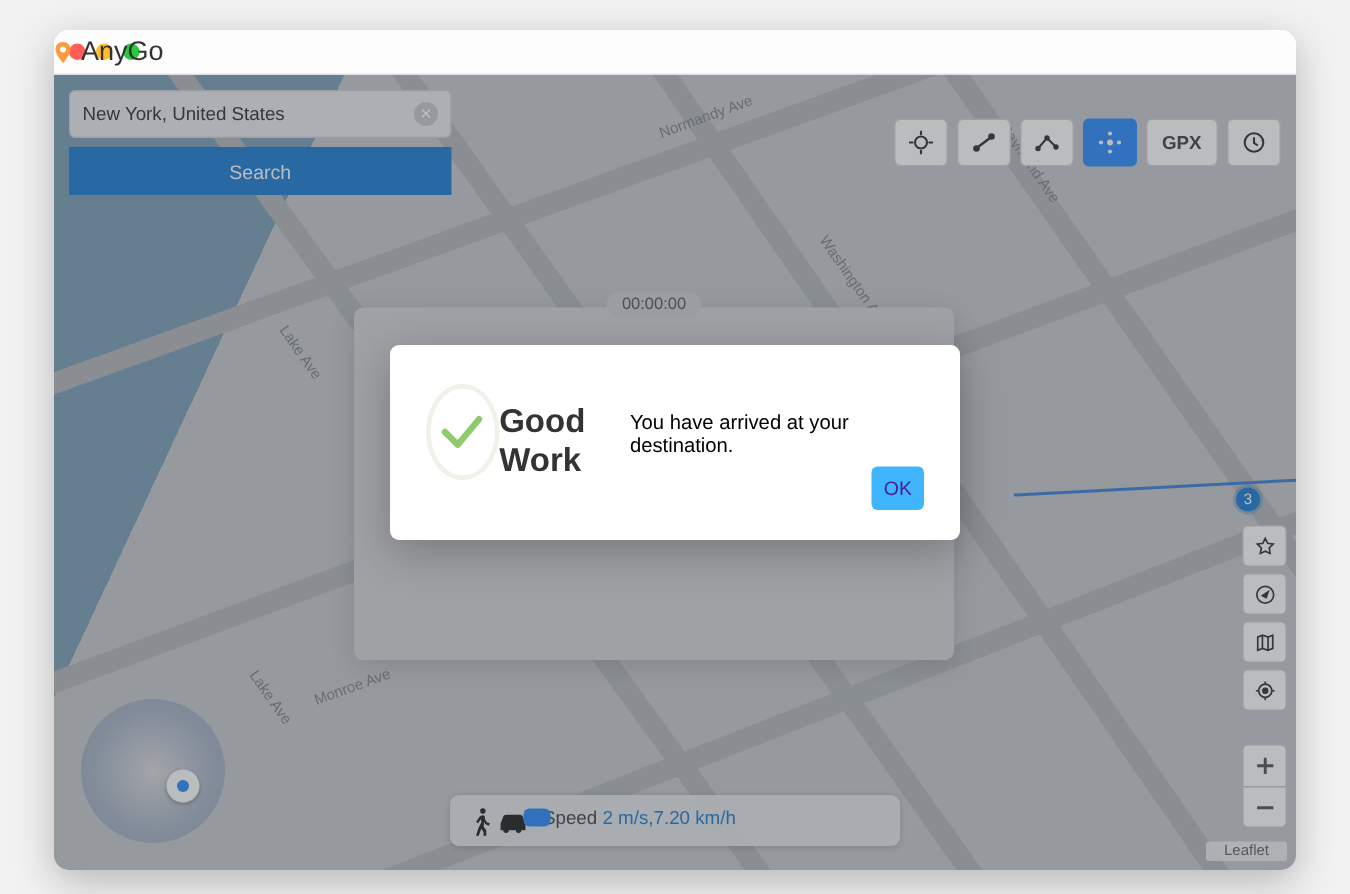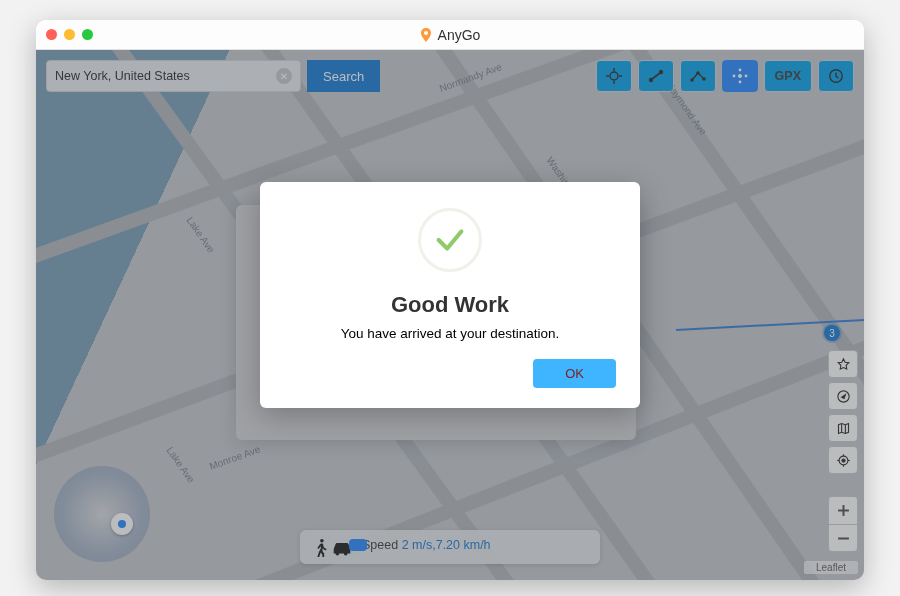--- a/index.html
+++ b/index.html
@@ -4,40 +4,40 @@
 <style>
   * { box-sizing: border-box; margin: 0; padding: 0; font-family: -apple-system, BlinkMacSystemFont, "Segoe UI", Helvetica, Arial, sans-serif; }
   body { background: #f2f2f2; display: flex; justify-content: center; align-items: flex-start; padding: 20px 0; }
   .window { width: 828px; height: 560px; background: #fff; border-radius: 10px; box-shadow: 0 8px 28px rgba(0,0,0,0.25); overflow: hidden; position: relative; }
   .titlebar { height: 30px; display: flex; align-items: center; padding: 0 10px; border-bottom: 1px solid #e1e1e1; position: relative; background: #fdfdfd; }
   .traffic { display: flex; gap: 7px; }
   .dot { width: 11px; height: 11px; border-radius: 50%; }
   .dot.red { background: #ff5f57; }
   .dot.yellow { background: #febc2e; }
   .dot.green { background: #28c840; }
-  .title-center { position: absolute; left: 0; right: 0; display:flex; justify-content:center; align-items:center; gap:6px; font-size: 14px; color:#333; pointer-events:none;}
+  .title-center { position: absolute; left: 0; right: 0; display:flex; justify-content:flex-start; align-items:center; gap:6px; font-size: 18px; color:#333; pointer-events:none;}
   .content { position: absolute; top: 30px; left: 0; right: 0; bottom: 0; background: #d4d8dc; overflow: hidden; }
   
   .map-bg { position:absolute; inset:0; background:
      linear-gradient(115deg, rgba(127,178,211,0.95) 0 18%, transparent 18%),
      #e7eaec;
   }
   .map-veil { position:absolute; inset:0; background: rgba(100,105,110,0.25); }
   .roads line { stroke:#cfd4d9; }
   .road-label { font-size:10px; fill:#8a9099; }
 
   
   .toolbar { position:absolute; top:10px; left:10px; right:10px; display:flex; justify-content:space-between; align-items:stretch; pointer-events:auto; }
-  .search-wrap { display:flex; gap:6px; align-items:stretch; }
+  .search-wrap { display:flex; gap:6px; align-items:stretch;flex-direction:column; }
   .search-box { width:255px; background:#e9ecef; border-radius:4px; display:flex; align-items:center; padding:0 8px; height:32px; border:1px solid #d0d4d8;}
   .search-box input { flex:1; border:none; background:transparent; outline:none; font-size:12.5px; color:#333; }
   .clear-btn { width:16px;height:16px;border-radius:50%;background:#c7cbce;display:flex;align-items:center;justify-content:center;color:#fff;font-size:10px;cursor:pointer;}
   .search-btn { background:#1e7ed6; color:#fff; border:none; border-radius:0; padding:0 16px; font-size:13px; cursor:pointer; height:32px;}
   .right-tools { display:flex; gap:6px; align-items:center; }
-  .tool { width:36px; height:32px; background:#0ea5e9; border:1px solid #d0d4d8; border-radius:4px; display:flex; align-items:center; justify-content:center; cursor:pointer; color:#333;}
+  .tool { width:36px; height:32px; background:#ffffff; border:1px solid #d0d4d8; border-radius:4px; display:flex; align-items:center; justify-content:center; cursor:pointer; color:#333;}
   .tool.active { background:#2d8cff; color:#fff; border-color:#2d8cff;}
   .tool.text { width:auto; padding:0 10px; font-size:12.5px; font-weight:600; color:#444;}
   .icon { display:inline-flex; }
 
   
   .side-tools { position:absolute; right:6px; top:300px; display:flex; flex-direction:column; gap:4px; }
   .side-tools .tool { width:30px; height:28px; border-radius:4px; background:#fff; border:1px solid #c8ccd0;}
   .zoom-tools { position:absolute; right:6px; bottom:28px; display:flex; flex-direction:column; }
   .zoom-tools .tool { width:30px; height:28px; border-radius:0; background:#fff; border:1px solid #c8ccd0;}
   .zoom-tools .tool:first-child{border-bottom:none; border-radius:4px 4px 0 0;}
@@ -62,25 +62,25 @@
 
   
   .route-marker{position:absolute; right:24px; top:275px; width:16px;height:16px;border-radius:50%;background:#1e7ed6;color:#fff;display:flex;align-items:center;justify-content:center;font-size:10px;box-shadow:0 0 0 2px rgba(30,126,214,0.3);}
 
   
   .route-panel { position:absolute; left:200px; top:155px; width:400px; height:235px; background:#fafbfc; border-radius:6px; box-shadow:0 4px 18px rgba(0,0,0,0.15); }
   .route-panel .timer { position:absolute; top:-10px; left:50%; transform:translateX(-50%); background:#f1f3f5; font-size:11px; padding:2px 10px; border-radius:10px; color:#555;}
 
   
   .modal-backdrop { position:absolute; inset:0; background:rgba(60,64,70,0.35); display:flex; align-items:center; justify-content:center; }
-  .modal { width:380px; background:#fff; border-radius:6px; padding:26px 24px 20px; box-shadow:0 8px 30px rgba(0,0,0,0.25); display:flex; flex-direction:column; align-items:center; position:relative; top:-20px;}
+  .modal { width:380px; background:#fff; border-radius:6px; padding:26px 24px 20px; box-shadow:0 8px 30px rgba(0,0,0,0.25); display:flex; align-items:center; position:relative; top:-20px;}
   .check-circle { width:64px;height:64px;border-radius:50%;border:3px solid #eef2e9;display:flex;align-items:center;justify-content:center; margin-bottom:20px;}
   .modal h2{font-size:22px;font-weight:600;color:#333;margin-bottom:8px;}
   .modal p{font-size:13.5px;color:#000000;margin-bottom:18px;}
-  .modal .ok-btn{align-self:flex-end; background:#3fb4ff;color:#7f1d1d;border:none;border-radius:4px;padding:7px 32px;font-size:13px;cursor:pointer;}
+  .modal .ok-btn{align-self:flex-end; background:#3fb4ff;color:#4c1d95;border:none;border-radius:4px;padding:7px 8px;font-size:13px;cursor:pointer;}
 
   svg{display:block;}
 </style>
 </head>
 <body>
 
 <div class="window">
   <div class="titlebar">
     <div class="traffic">
       <div class="dot red"></div>

